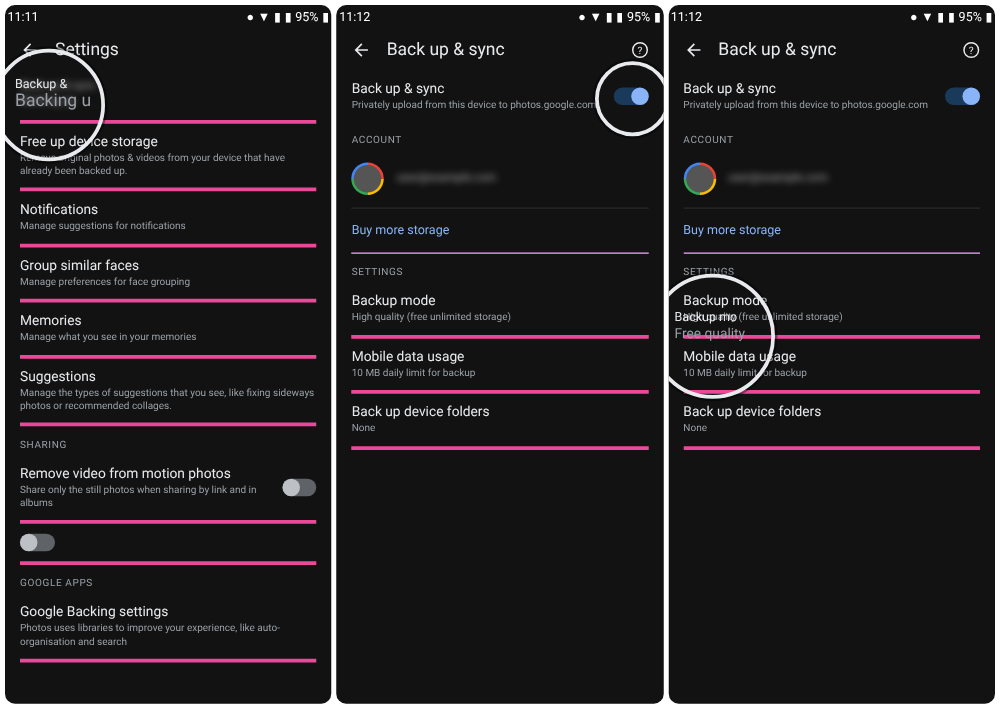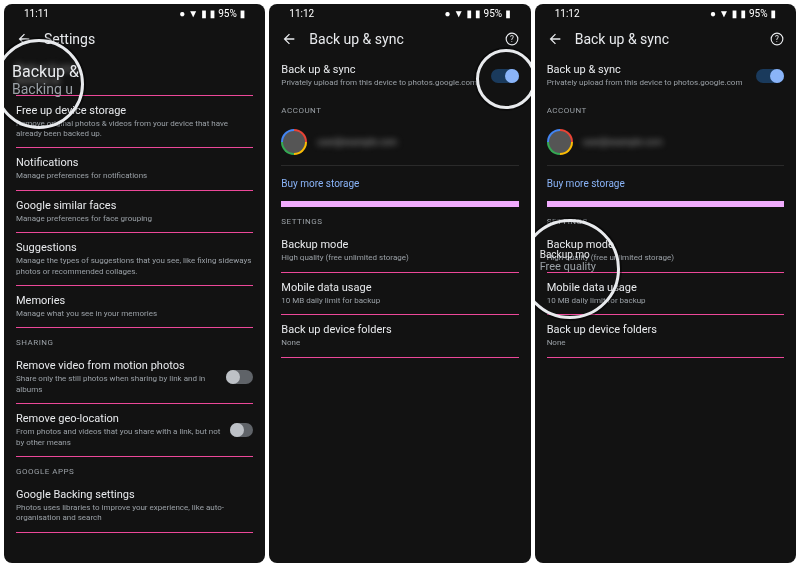--- a/index.html
+++ b/index.html
@@ -1,47 +1,47 @@
 <!DOCTYPE html>
 <html><head>
 <meta charset="utf-8">
 <style>
 *{margin:0;padding:0;box-sizing:border-box;font-family:-apple-system,BlinkMacSystemFont,"Segoe UI",Roboto,sans-serif}
 body{background:#fff;width:800px;height:567px;display:flex;gap:4px;padding:4px;overflow:hidden}
 .phone{flex:1;background:#121212;border-radius:8px;overflow:hidden;display:flex;flex-direction:column;position:relative;color:#e8eaed}
-.status-bar{display:flex;justify-content:space-between;align-items:flex-end;padding:4px 20px;font-size:10px;color:#fff}
+.status-bar{display:flex;justify-content:space-between;align-items:flex-end;padding:4px 2px;font-size:10px;color:#fff}
 .status-icons{display:flex;gap:3px;align-items:center}
 .app-bar{display:flex;align-items:center;padding:8px 12px;gap:12px}
 .app-bar-title{font-size:14px;color:#e8eaed}
 .back-arrow{width:16px;height:16px;fill:#e8eaed}
 .help-icon{margin-left:auto;width:14px;height:14px;fill:#e8eaed}
 .content{flex:1;overflow:hidden;padding:0 12px}
-.item{padding:8px 0;border-bottom:1px solid #ec4899}
+.item{padding:8px 0;border-bottom:3px solid #ec4899}
 .item-title{font-size:11px;color:#e8eaed;margin-bottom:2px}
 .item-sub{font-size:8px;color:#9aa0a6;line-height:1.3}
 .section-label{font-size:8px;color:#9aa0a6;text-transform:uppercase;letter-spacing:0.5px;padding:10px 0 4px}
 .toggle-row{display:flex;align-items:center;justify-content:space-between}
 .toggle{width:28px;height:14px;background:#5f6368;border-radius:7px;position:relative}
 .toggle-on{background:#1a3a5c}
 .toggle-knob{width:14px;height:14px;background:#bdc1c6;border-radius:50%;position:absolute;top:0;left:0}
 .toggle-on .toggle-knob{left:14px;background:#8ab4f8}
 .backup-row{display:flex;align-items:center;justify-content:space-between;padding:8px 0}
 .backup-text{flex:1}
 .account-row{display:flex;align-items:center;gap:10px;padding:10px 0;border-bottom:1px solid #2a2a2a}
 .avatar{width:26px;height:26px;border-radius:50%;background:conic-gradient(#ea4335 0 90deg,#fbbc04 90deg 180deg,#34a853 180deg 270deg,#4285f4 270deg 360deg);padding:2px}
 .avatar-inner{width:100%;height:100%;border-radius:50%;background:#555}
 .blur-text{filter:blur(3px);color:#aaa;font-size:9px}
-.buy-btn{color:#8ab4f8;font-size:10px;padding:12px 0;border-bottom:6px solid #f0abfc}
+.buy-btn{color:#8ab4f8;font-size:10px;padding:12px 0;border-bottom:1px solid #f0abfc}
 .highlight-circle{position:absolute;border:3px solid #e8eaed;border-radius:50%;box-shadow:0 0 0 2px rgba(0,0,0,0.4);pointer-events:none;z-index:10}
 .highlight-1{width:90px;height:90px;top:35px;left:-10px}
 .highlight-2{width:60px;height:60px;top:45px;right:-5px}
 .highlight-3{width:100px;height:100px;top:215px;left:-15px}
 .zoom-text{position:absolute;color:#e8eaed;z-index:11}
 .zoom-1{top:58px;left:8px}
-.zoom-1 .z-title{font-size:16px}
+.zoom-1 .z-title{font-size:10px}
 .zoom-1 .z-sub{font-size:14px;color:#9aa0a6}
 .zoom-3{top:245px;left:5px}
 .zoom-3 .z-title{font-size:10px}
 .zoom-3 .z-sub{font-size:11px;color:#9aa0a6}
 </style>
 </head>
 <body>
 
 <div class="phone">
   <div class="highlight-circle highlight-1"></div>
@@ -70,49 +70,45 @@
     <div class="item">
         <div class="item-title blur-text">Back up &amp; sync</div>
         <div class="item-sub blur-text">Backing up</div>
       </div>
     <div class="item">
         <div class="item-title">Free up device storage</div>
         <div class="item-sub">Remove original photos &amp; videos from your device that have already been backed up.</div>
       </div>
     <div class="item">
         <div class="item-title">Notifications</div>
-        <div class="item-sub">Manage preferences for notifications</div>
-      </div>
-    <div class="item">
-        <div class="item-title">Google similar faces</div>
+        <div class="item-sub">Manage suggestions for notifications</div>
+      </div>
+    <div class="item">
+        <div class="item-title">Group similar faces</div>
         <div class="item-sub">Manage preferences for face grouping</div>
+      </div>
+    <div class="item">
+        <div class="item-title">Memories</div>
+        <div class="item-sub">Manage what you see in your memories</div>
       </div>
     <div class="item">
         <div class="item-title">Suggestions</div>
         <div class="item-sub">Manage the types of suggestions that you see, like fixing sideways photos or recommended collages.</div>
-      </div>
-    <div class="item">
-        <div class="item-title">Memories</div>
-        <div class="item-sub">Manage what you see in your memories</div>
       </div>
     <div class="section-label">SHARING</div>
     <div class="item toggle-row">
         <div>
           <div class="item-title">Remove video from motion photos</div>
           <div class="item-sub">Share only the still photos when sharing by link and in albums</div>
         </div>
         <div class="toggle">
           <div class="toggle-knob"></div>
         </div>
       </div>
     <div class="item toggle-row">
-        <div>
-          <div class="item-title">Remove geo-location</div>
-          <div class="item-sub">From photos and videos that you share with a link, but not by other means</div>
-        </div>
         <div class="toggle">
           <div class="toggle-knob"></div>
         </div>
       </div>
     <div class="section-label">GOOGLE APPS</div>
     <div class="item">
         <div class="item-title">Google Backing settings</div>
         <div class="item-sub">Photos uses libraries to improve your experience, like auto-organisation and search</div>
       </div>
 

